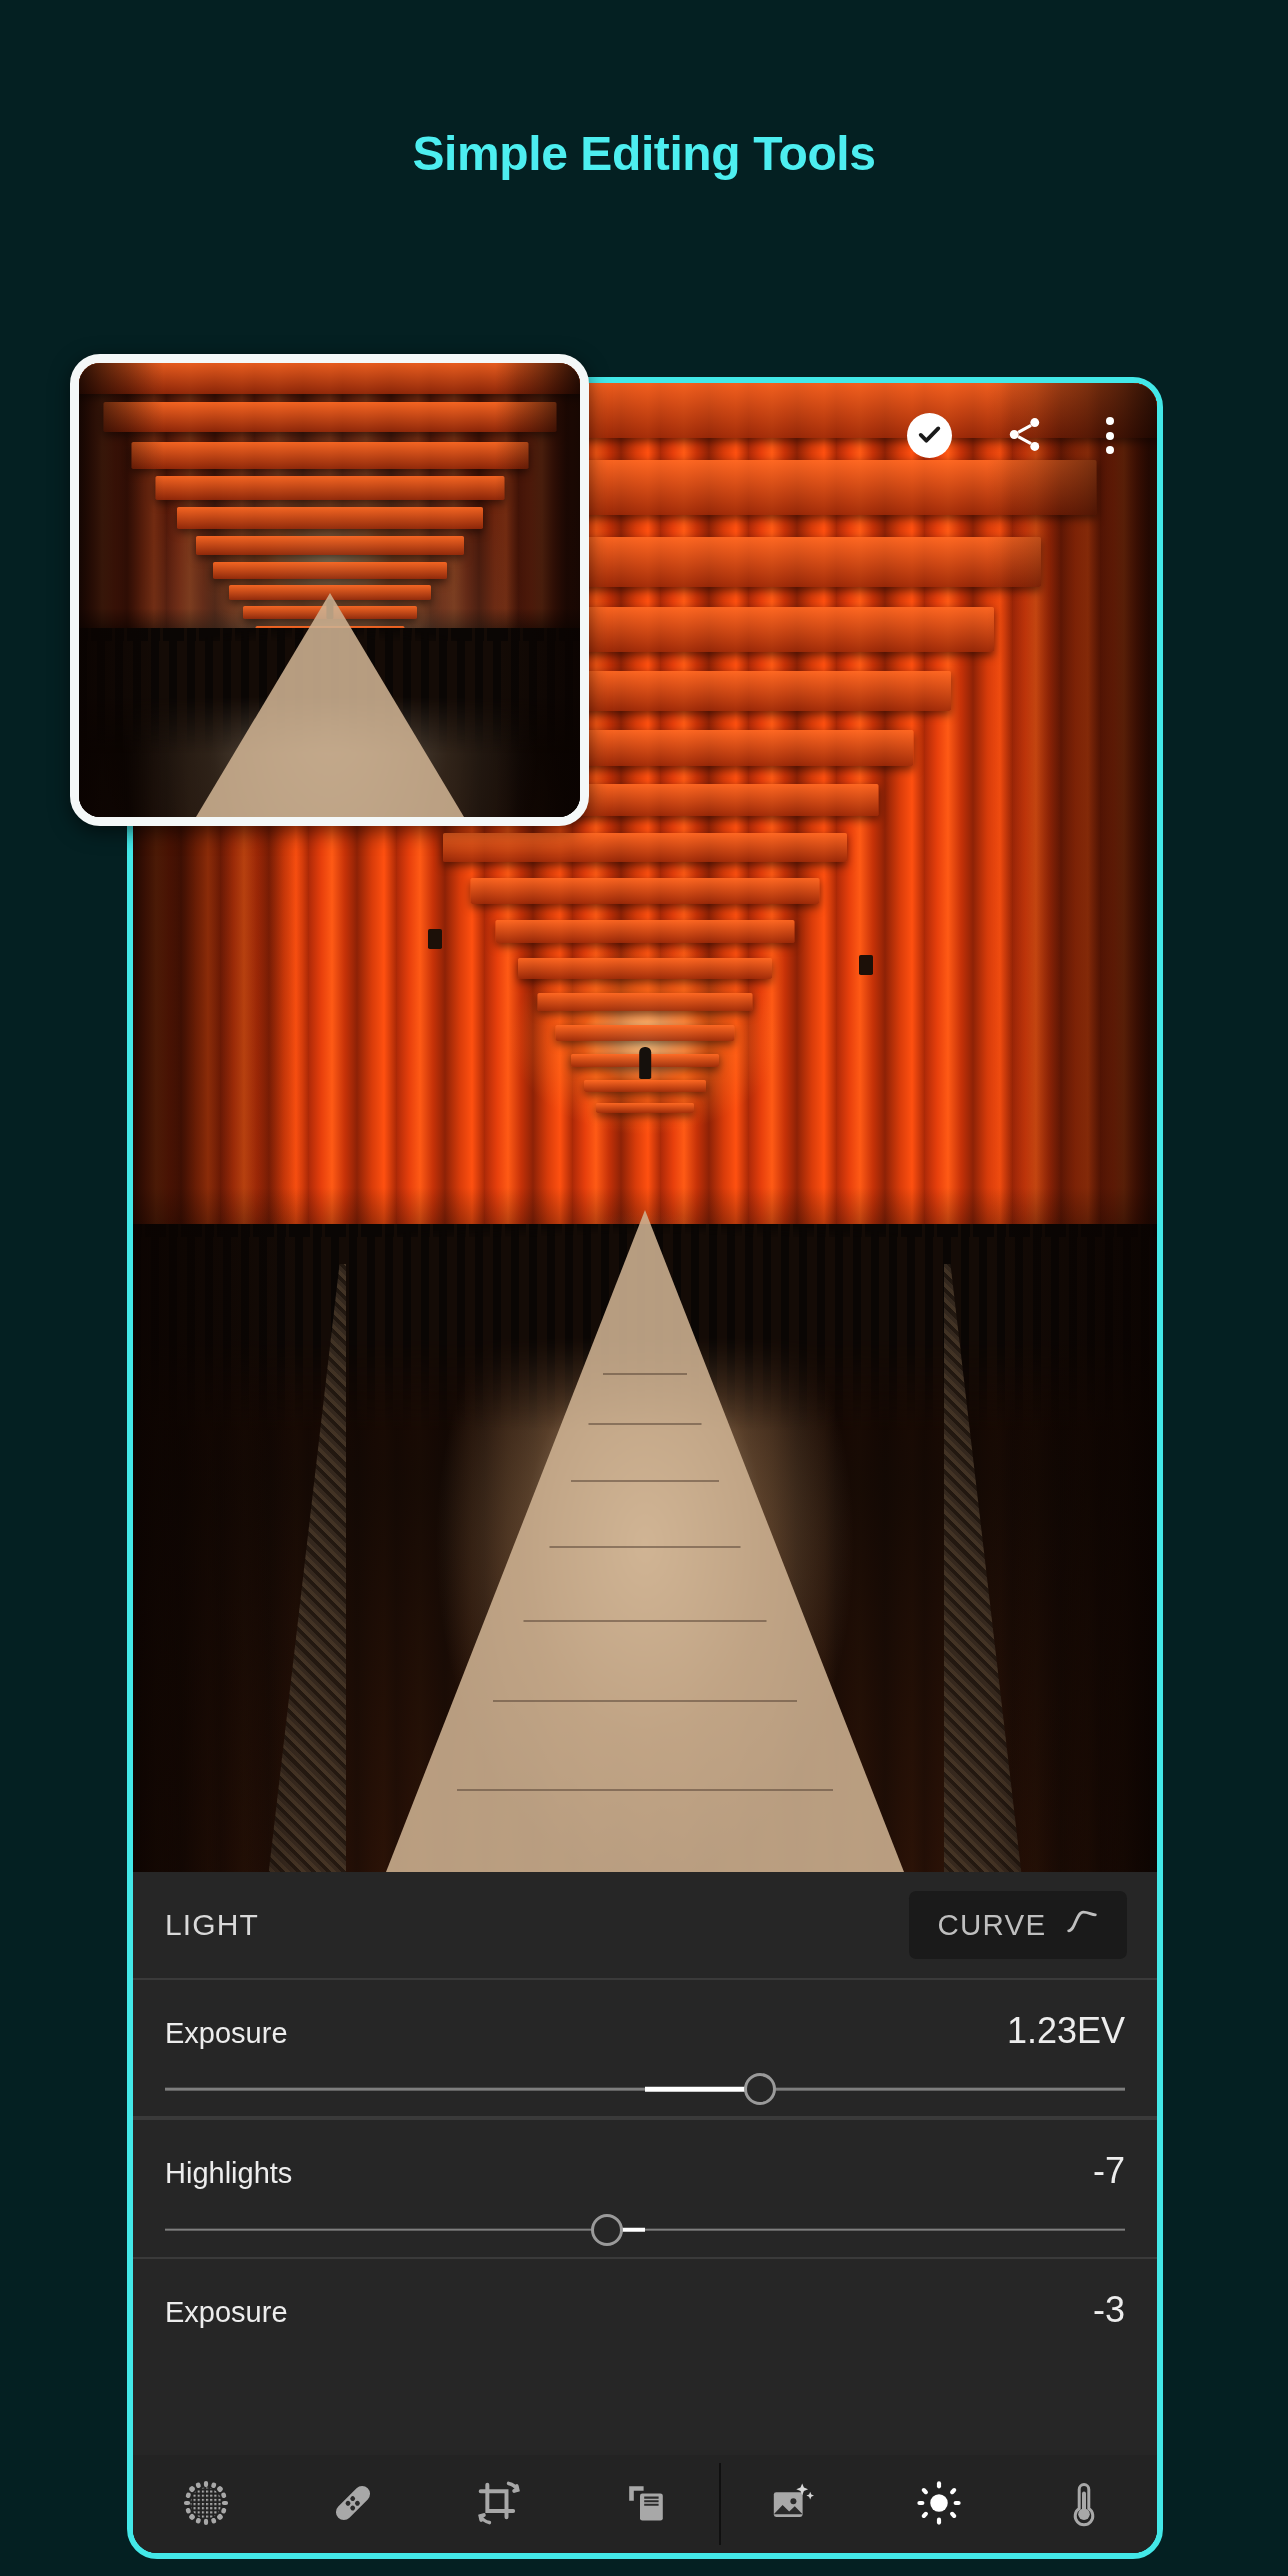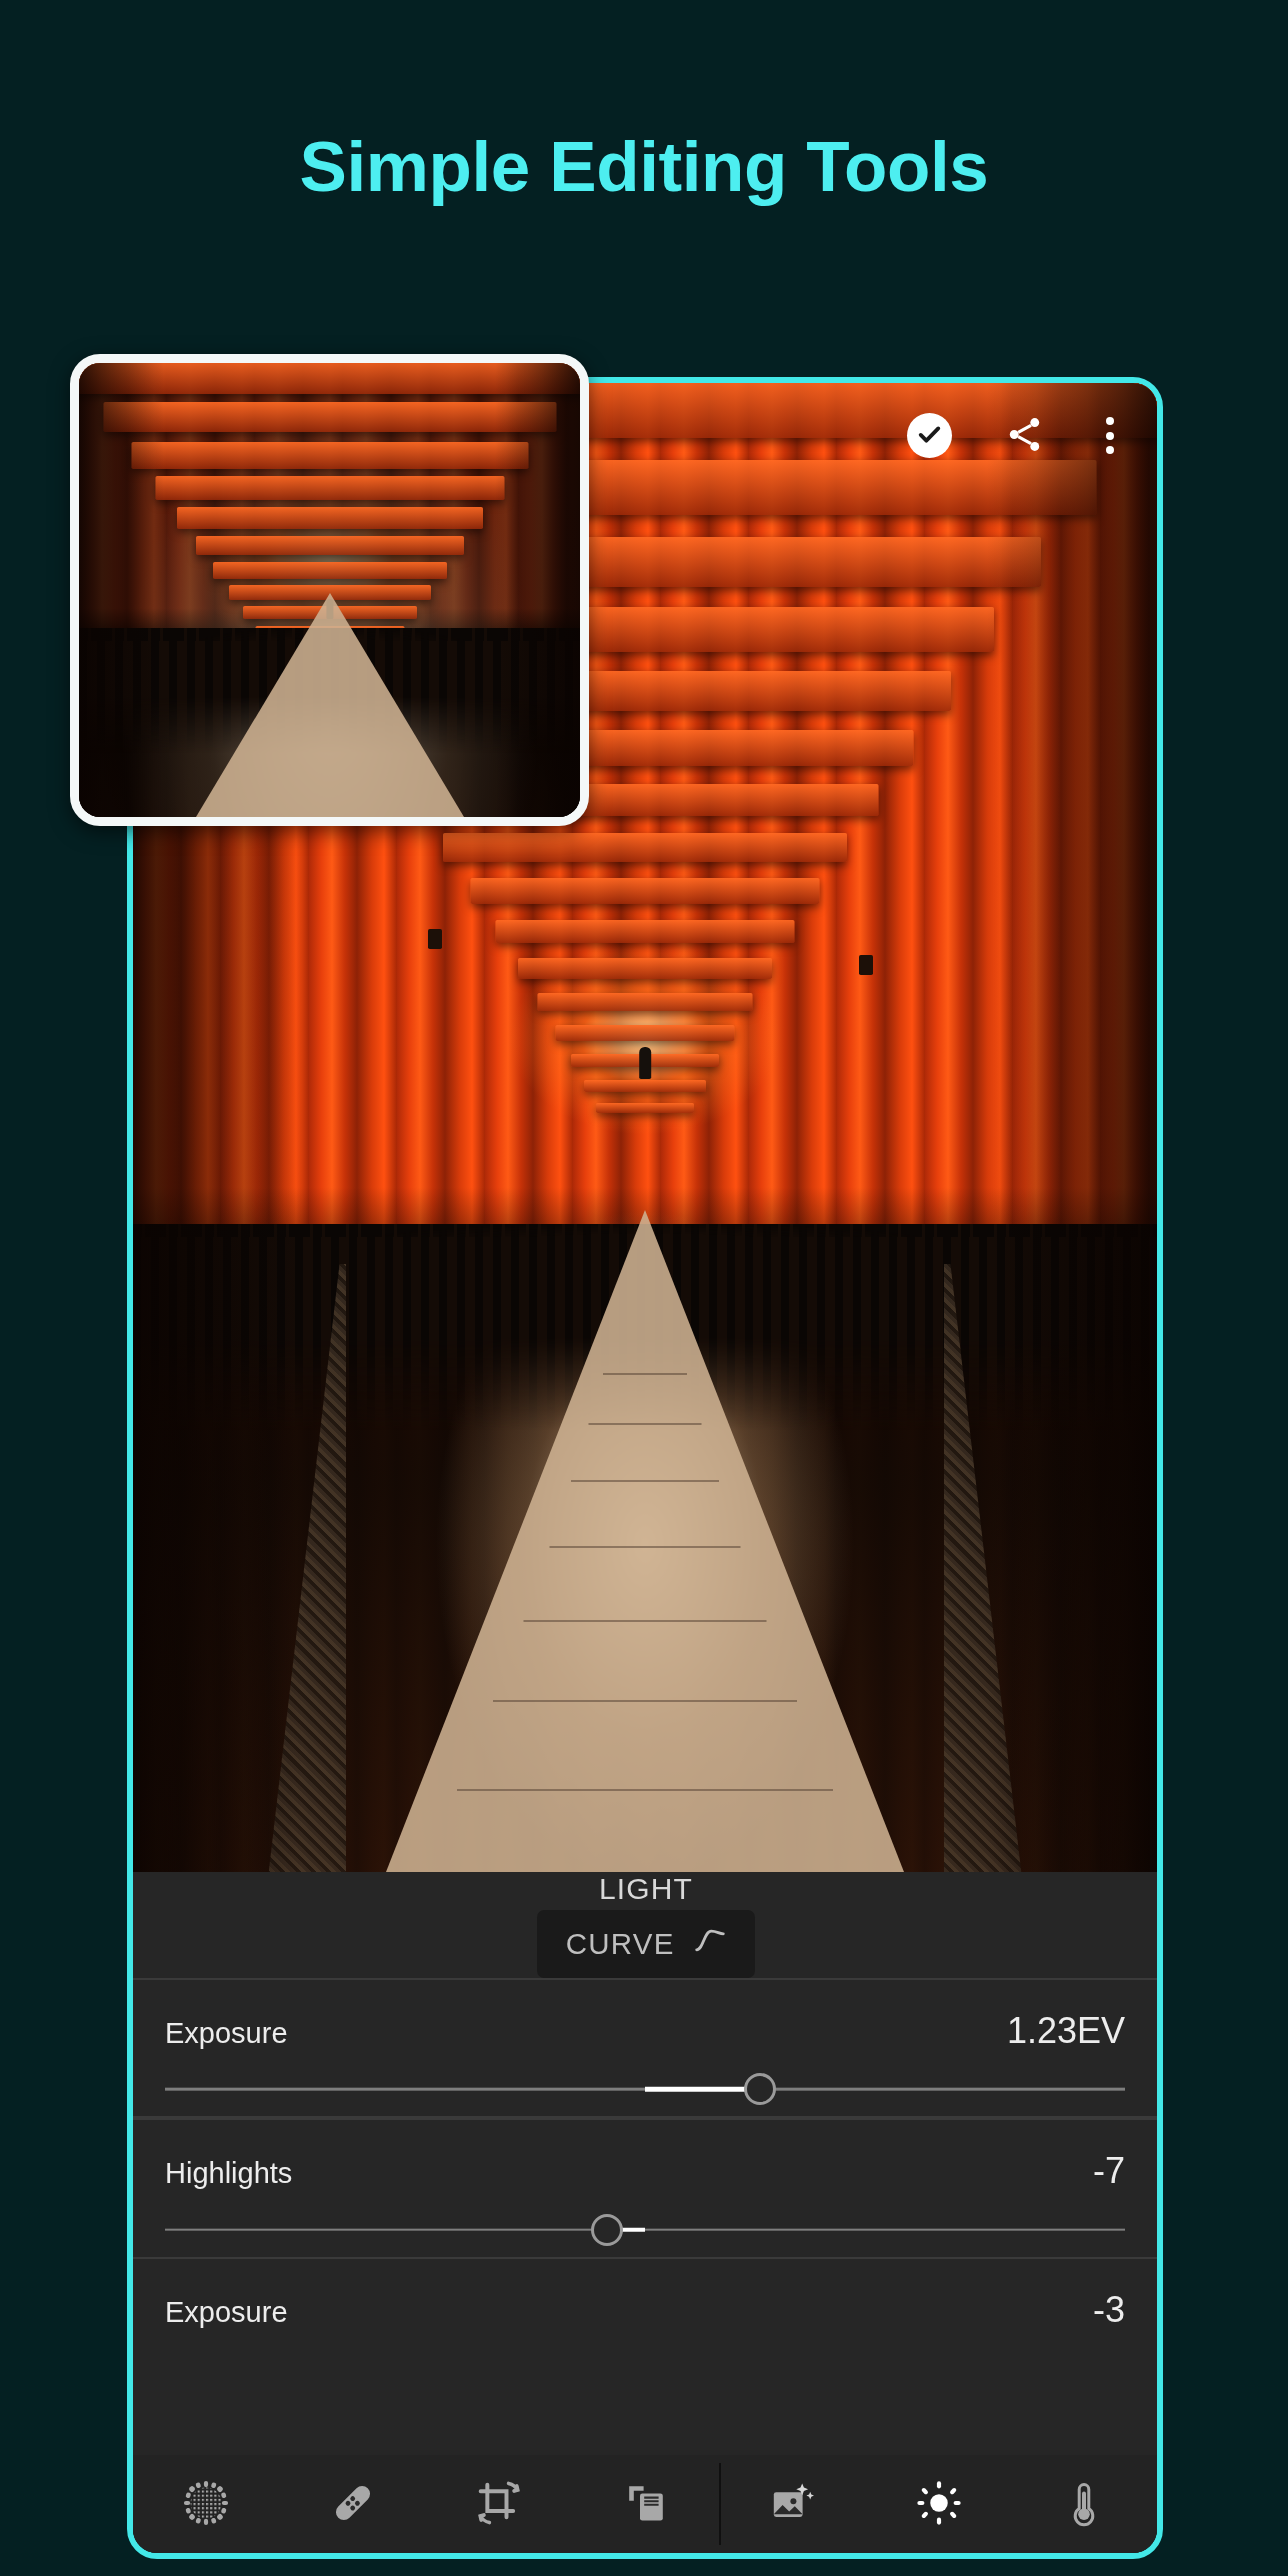--- a/index.html
+++ b/index.html
@@ -9,21 +9,21 @@
     font-family:"Liberation Sans", sans-serif;
     overflow:hidden;
     position:relative;
   }
 
   
   .headline {
     position:absolute;
     top:128px; left:0; width:1288px;
     text-align:center;
-    font-size:71px;
+    font-size:48px;
     font-weight:bold;
     letter-spacing:-0.4px;
     color:#4DEEF0;
     line-height:1.1;
   }
 
   
   .phone {
     position:absolute;
     left:127px; top:377px;
@@ -154,21 +154,20 @@
   .panel {
     position:absolute;
     left:0; right:0; top:1489px; bottom:0;
     background:#262626;
     color:#D8D8D8;
   }
   .light-row {
     height:106px;
     display:flex; align-items:center; justify-content:space-between;
     padding:0 30px 0 32px;
-    flex-direction:column;
   }
   .light-label {
     font-size:30px; letter-spacing:1.1px; color:#D9D9D9;
   }
   .curve-btn {
     display:flex; align-items:center; gap:19.7px;
     background:#1A1A1A;
     border-radius:7.2px;
     padding:17px 29px;
     color:#BFBFBF;

